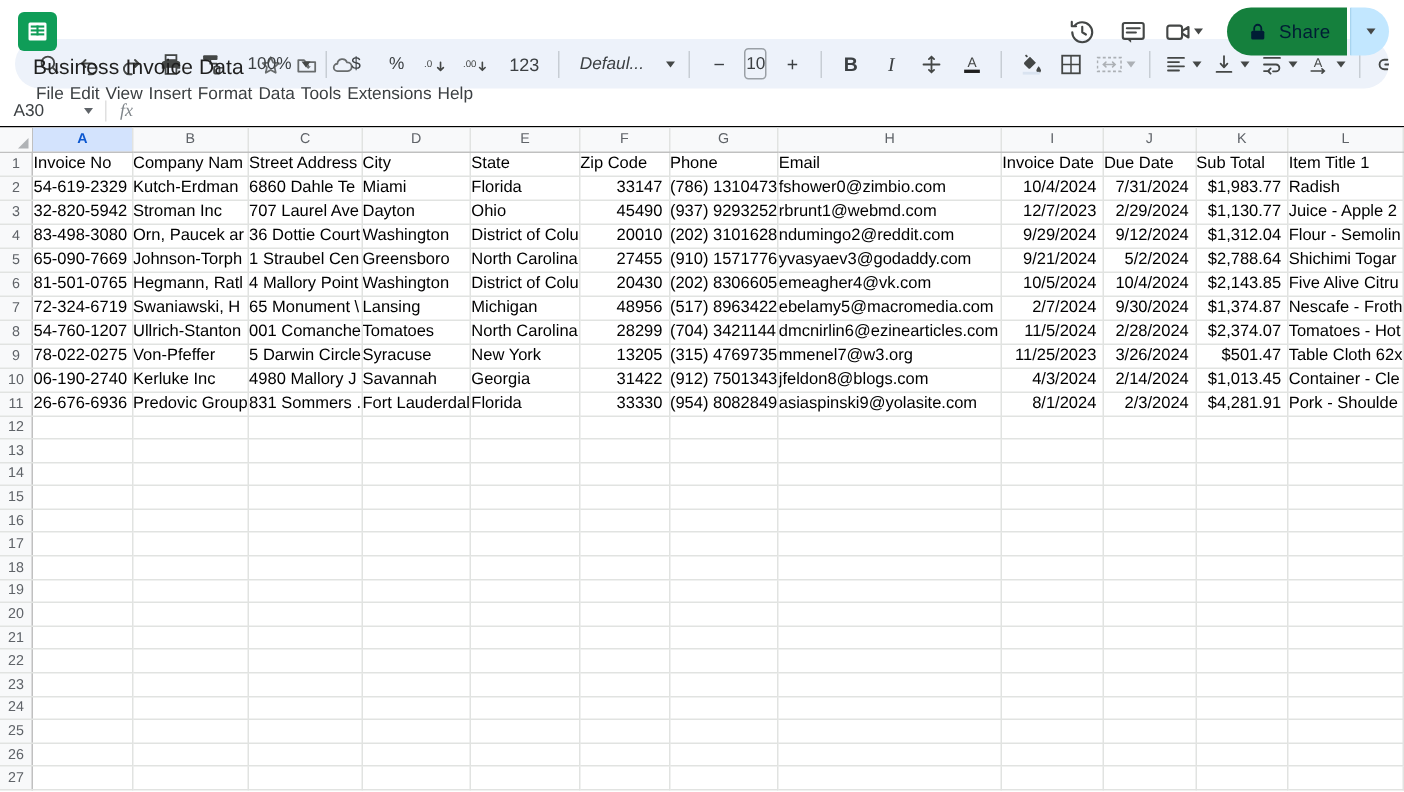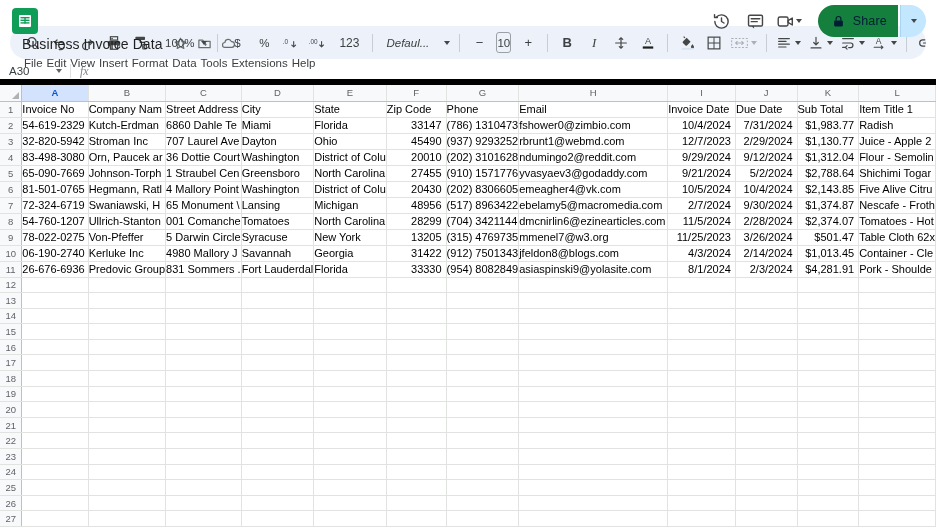--- a/index.html
+++ b/index.html
@@ -138,21 +138,21 @@
     cursor: text;
   }
   .tb.disabled { opacity: .38; cursor: default; }
 
   
   .formula-bar {
     height: 22px;
     display: flex;
     align-items: center;
     background: #fff;
-    border-bottom: 6px solid #000000;
+    border-bottom: 1px solid #000000;
     font-size: 11px;
     color: #3c4043;
   }
   .namebox {
     width: 56px;
     padding-left: 9px;
     font-size: 11.5px;
     color: #3c4043;
     cursor: text;
   }

